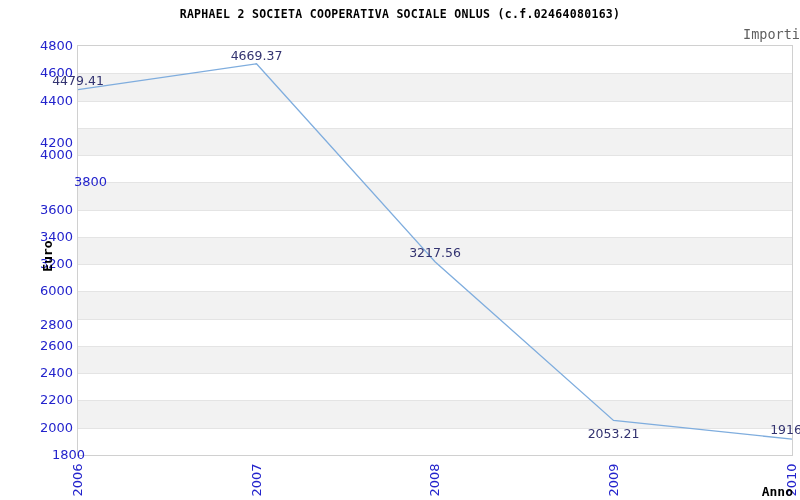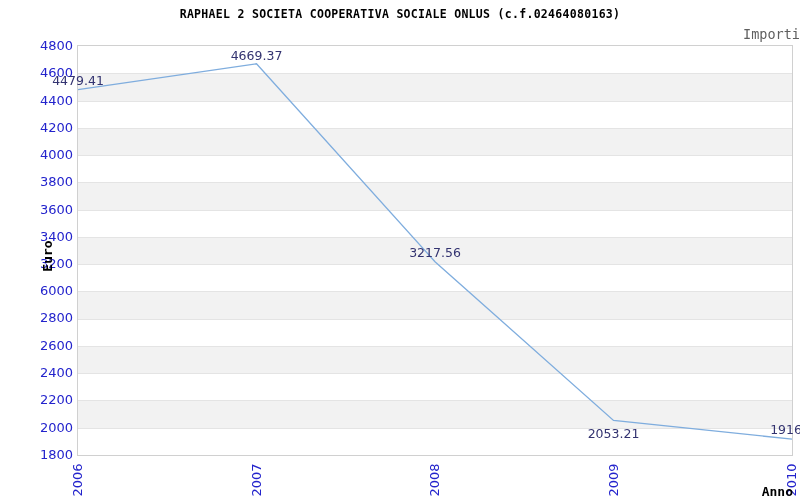--- a/index.html
+++ b/index.html
@@ -88,33 +88,33 @@
       </div>
     <svg id="line-svg" width="714" height="409" viewBox="0 0 714 409">
         <polyline points="0.0,43.7 178.5,17.8 357.0,215.7 535.5,374.5 714.0,393.1" fill="none" stroke="#7fadde" stroke-width="1.3"></polyline>
       </svg>
   </div>
 
   <div id="y-ticks">
       <div class="ytick" style="top: 38px; color: rgb(35, 35, 204);">4800</div>
       <div class="ytick" style="top: 65.2667px; color: rgb(35, 35, 204);">4600</div>
       <div class="ytick" style="top: 92.5333px; color: rgb(35, 35, 204);">4400</div>
-      <div class="ytick" style="top: 120px; color: rgb(35, 35, 204);">4200</div>
+      <div class="ytick" style="top: 135px; color: rgb(35, 35, 204);">4200</div>
       <div class="ytick" style="top: 147.067px; color: rgb(35, 35, 204);">4000</div>
-      <div class="ytick" style="top: 174.333px; color: rgb(35, 35, 204);">3800</div>
+      <div class="ytick" style="top: 174.333px; color: rgb(35, 35, 204); padding-left: 34px;">3800</div>
       <div class="ytick" style="top: 201.6px; color: rgb(35, 35, 204);">3600</div>
       <div class="ytick" style="top: 228.867px; color: rgb(35, 35, 204);">3400</div>
       <div class="ytick" style="top: 256.133px; color: rgb(35, 35, 204);">3200</div>
       <div class="ytick" style="top: 283.4px; color: rgb(35, 35, 204);">6000</div>
-      <div class="ytick" style="top: 310px; color: rgb(35, 35, 204);">2800</div>
+      <div class="ytick" style="top: 317px; color: rgb(35, 35, 204);">2800</div>
       <div class="ytick" style="top: 337.933px; color: rgb(35, 35, 204);">2600</div>
       <div class="ytick" style="top: 365.2px; color: rgb(35, 35, 204); text-align: right;">2400</div>
       <div class="ytick" style="top: 392.467px; color: rgb(35, 35, 204);">2200</div>
       <div class="ytick" style="top: 419.733px; color: rgb(35, 35, 204);">2000</div>
-      <div class="ytick" style="top: 447px; color: rgb(35, 35, 204);">1800</div>
+      <div class="ytick" style="top: 447px; color: rgb(35, 35, 204); margin-left: 12px;">1800</div>
     </div>
   <div id="x-ticks">
       <div class="xtick" style="left: 58px; top: 473px; color: rgb(35, 35, 204);">2006</div>
       <div class="xtick" style="left: 236.5px; top: 473px; color: rgb(35, 35, 204);">2007</div>
       <div class="xtick" style="left: 415px; top: 473px; color: rgb(35, 35, 204);">2008</div>
       <div class="xtick" style="left: 593.5px; top: 473px; color: rgb(35, 35, 204);">2009</div>
       <div class="xtick" style="left: 772px; top: 473px; color: rgb(35, 35, 204);">2010</div>
     </div>
   <div id="point-labels">
       <div class="pointlabel" style="left: 33px; top: 72.7071px; color: rgb(51, 51, 112);">4479.41</div>

